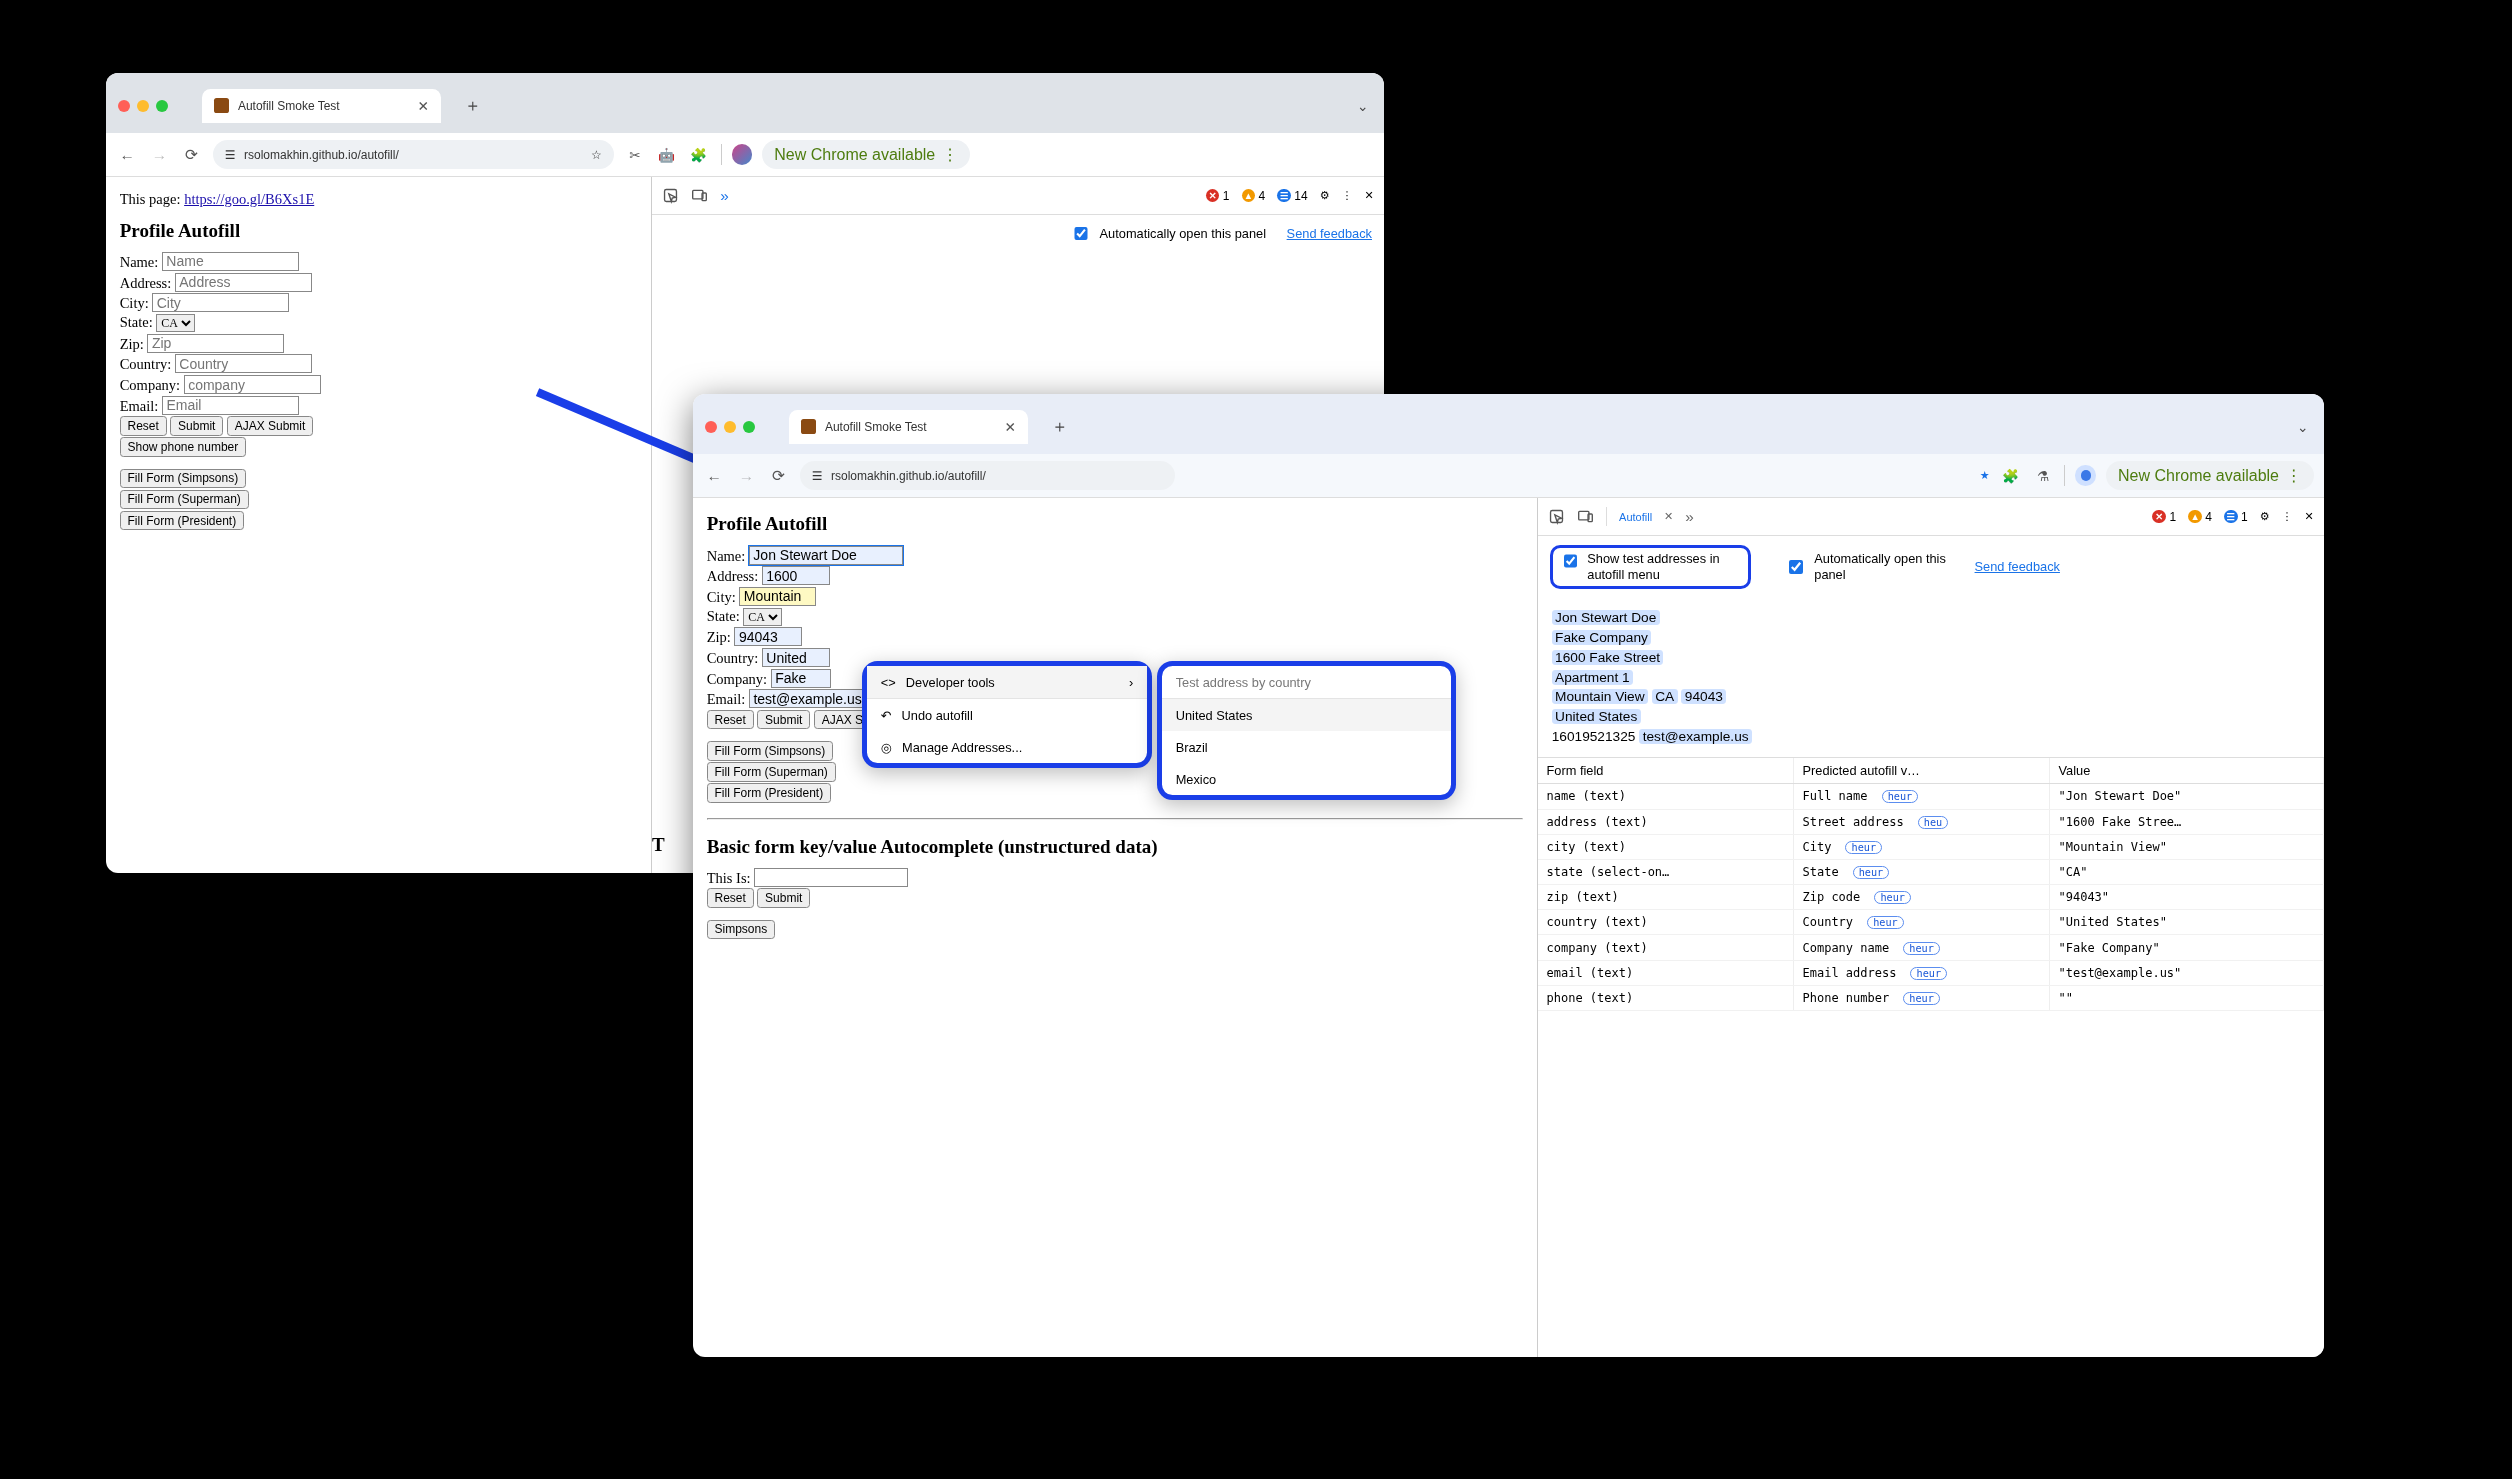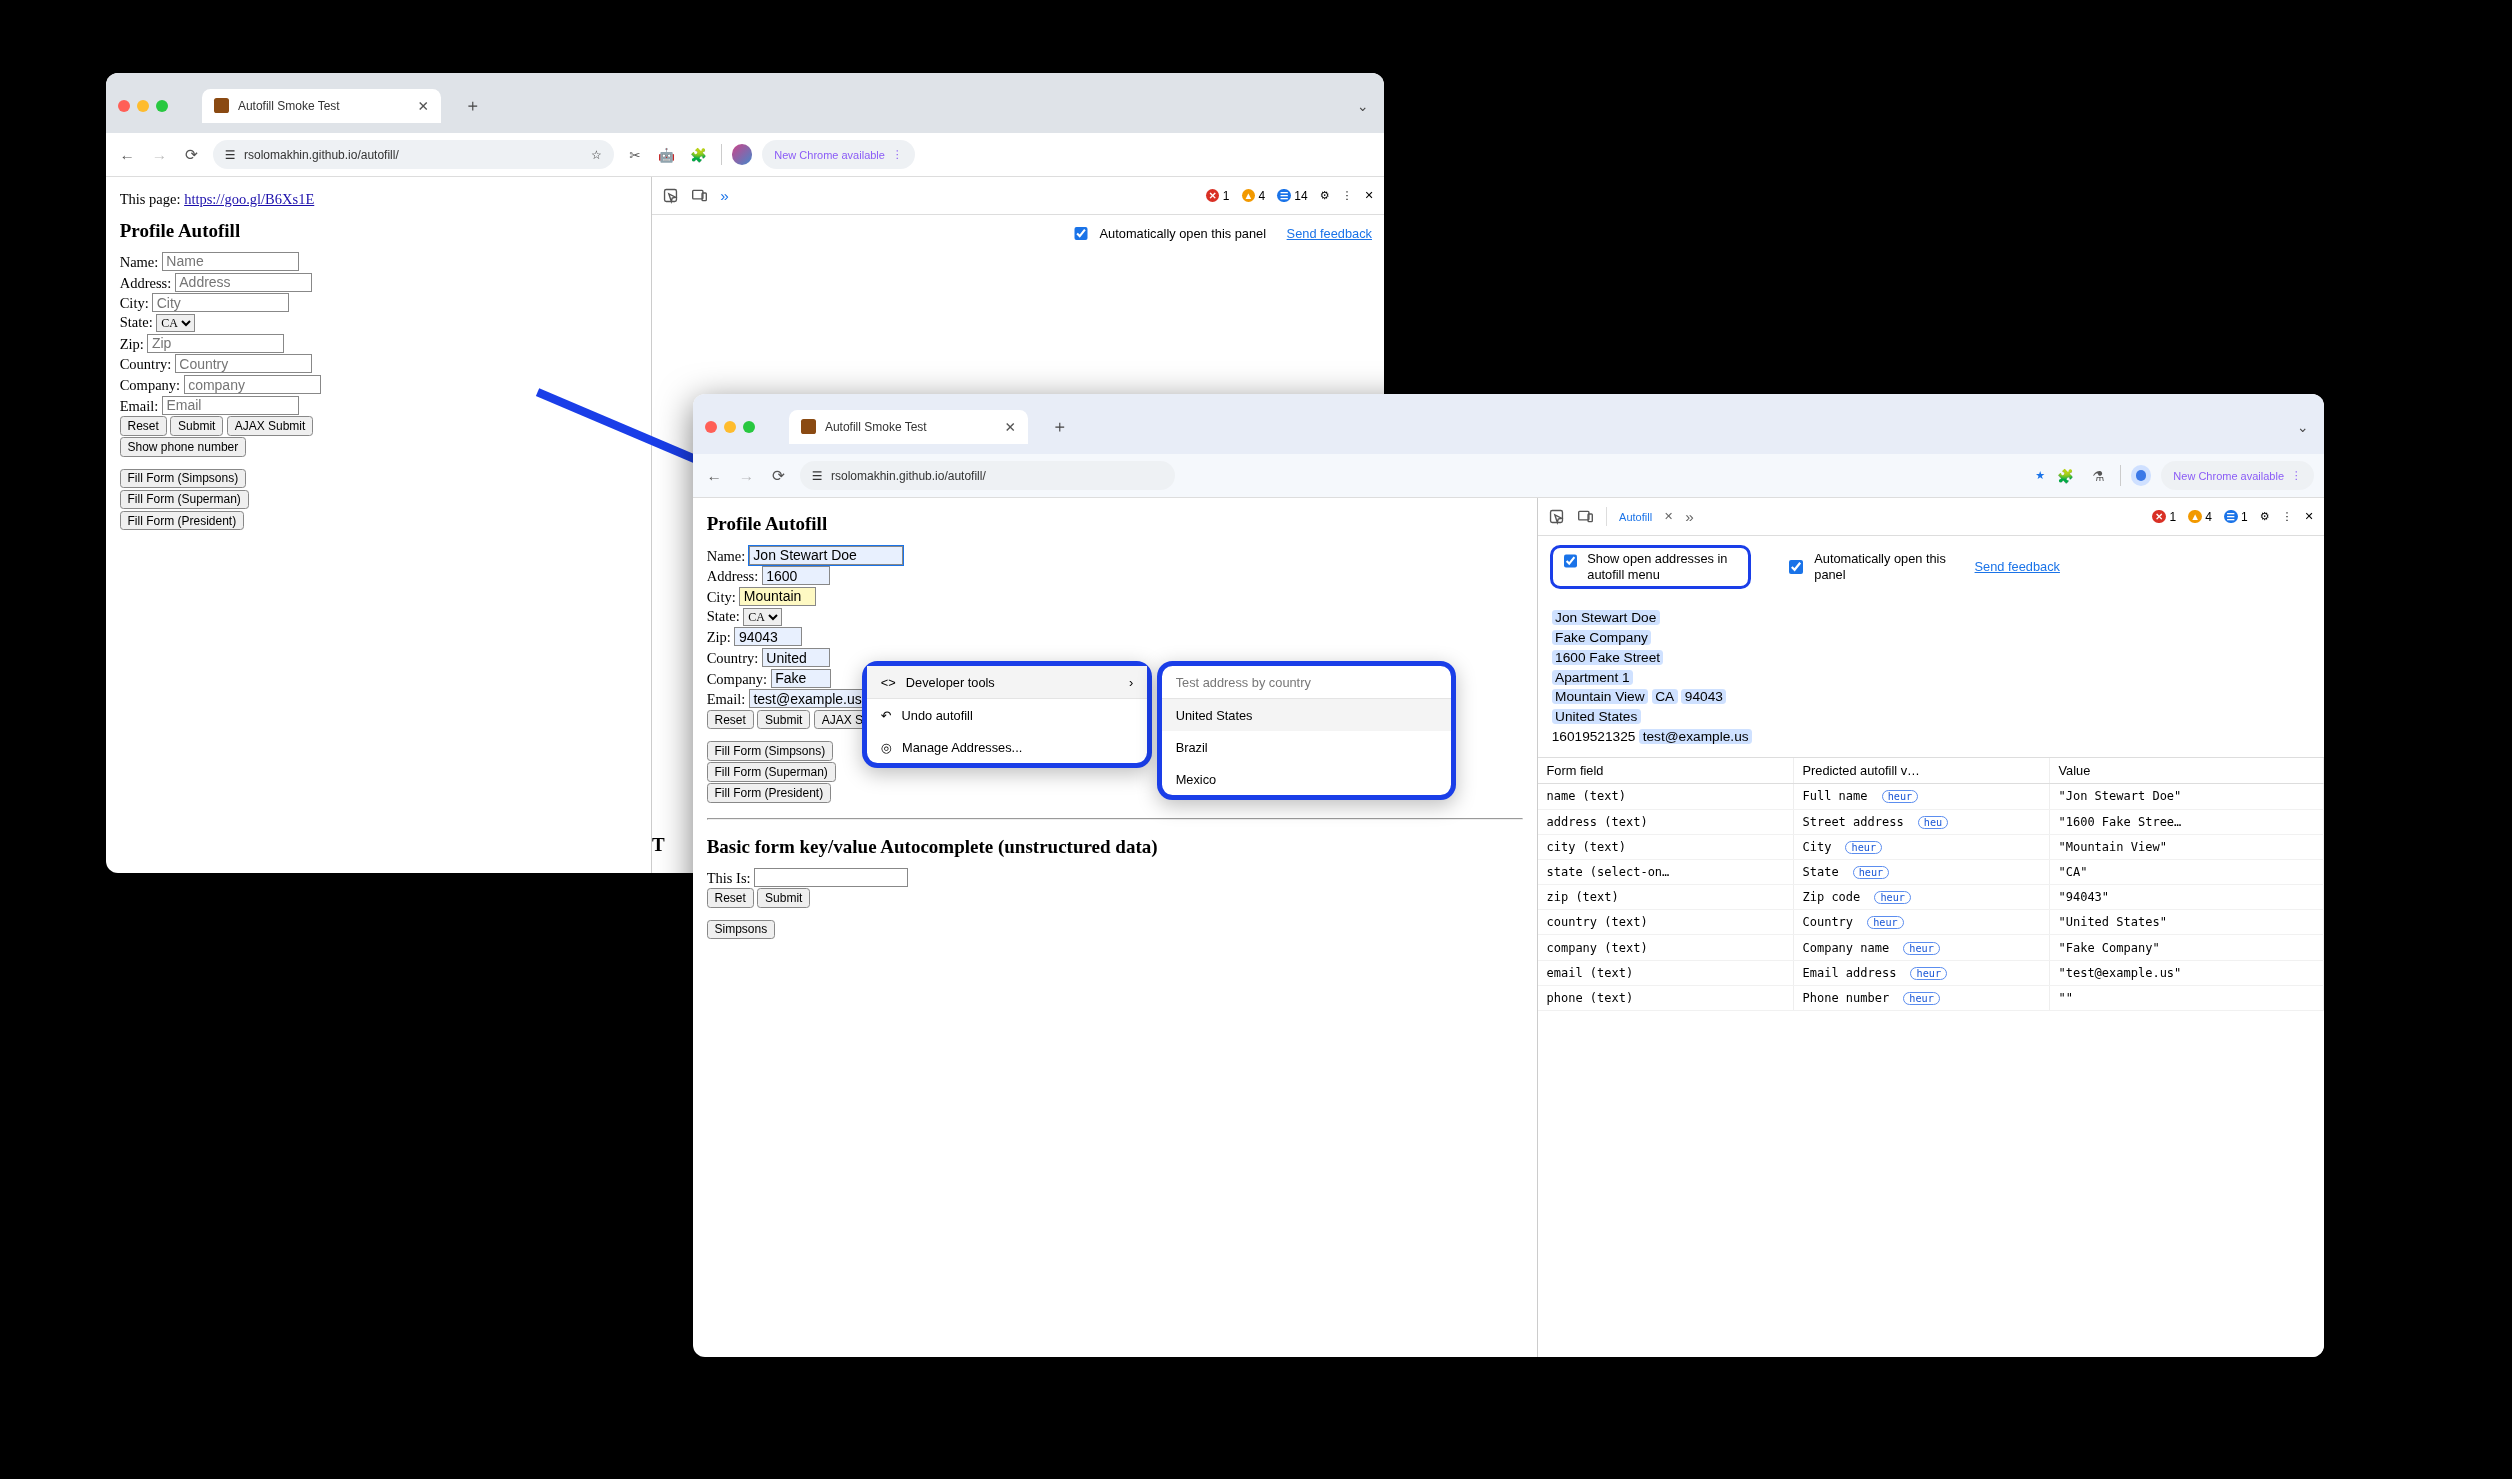--- a/index.html
+++ b/index.html
@@ -56,21 +56,21 @@
   .navbtn { width:22px;height:22px;display:flex;align-items:center;justify-content:center;color:#555;font-size:15.4px;}
   .omnibox {
     flex:0 0 auto; background:#eef1f4; border-radius:15.4px; height:29px;
     display:flex; align-items:center; padding:0 12px; gap:8.5px; font-size:12px; color:#333;
   }
   #w1 .omnibox{ width:401px;}
   #w2 .omnibox{ width:375px; background:#eef1f4;}
   .tbicon{ width:22px;height:22px;display:flex;align-items:center;justify-content:center;color:#555;font-size:13.7px;}
   .pill {
     height:29px; border-radius:15.4px; background:#eef1f4; display:flex;
-    align-items:center; padding:0 12px; gap:6.8px; font-size:11px; color:#8b5cf6;text-align:right;
+    align-items:center; padding:0 12px; gap:6.8px; font-size:16px; color:#4d7c0f;text-align:right;
   }
   .avatar{width:20.5px;height:20.5px;border-radius:50%;background:linear-gradient(135deg,#c48,#48c);}
   .avatar2{width:20.5px;height:20.5px;border-radius:50%;background:#cfe0ff;display:flex;align-items:center;justify-content:center;}
   .avatar2::after{content:"";width:10.2px;height:10.2px;border-radius:50%;background:#3b78e7;}
 
   
   .split { display:flex; height:calc(100% - 89px); }
   .page { padding:12px 13.7px; font-family: "Times New Roman", serif; font-size:14.5px; color:#000; }
   #w1 .page { width:546px; border-right:0.9px solid #ccc;}
   #w2 .page { width:845px; border-right:0.9px solid #ccc;}
@@ -339,21 +339,21 @@
             <span>1</span>
           </span>
         <span>⚙</span>
         <span>⋮</span>
         <span>✕</span>
       </div>
 
       <div class="dt-sub">
         <div id="show-test-box">
           <input type="checkbox" class="chk" checked="" style="">
-          <div class="lbl">Show open addresses in autofill menu</div>
+          <div class="lbl">Show test addresses in autofill menu</div>
         </div>
         <div style="width:17px"></div>
         <input type="checkbox" class="chk" checked="" style="">
         <div style="max-width:145px;line-height:1.25">Automatically open this panel</div>
         <a href="#" class="linkb" style="margin-left:6.8px">Send feedback</a>
       </div>
 
       <div class="addrblock">
         <div><span class="hl">Jon Stewart Doe</span></div>
         <div><span class="hl">Fake Company</span></div>

